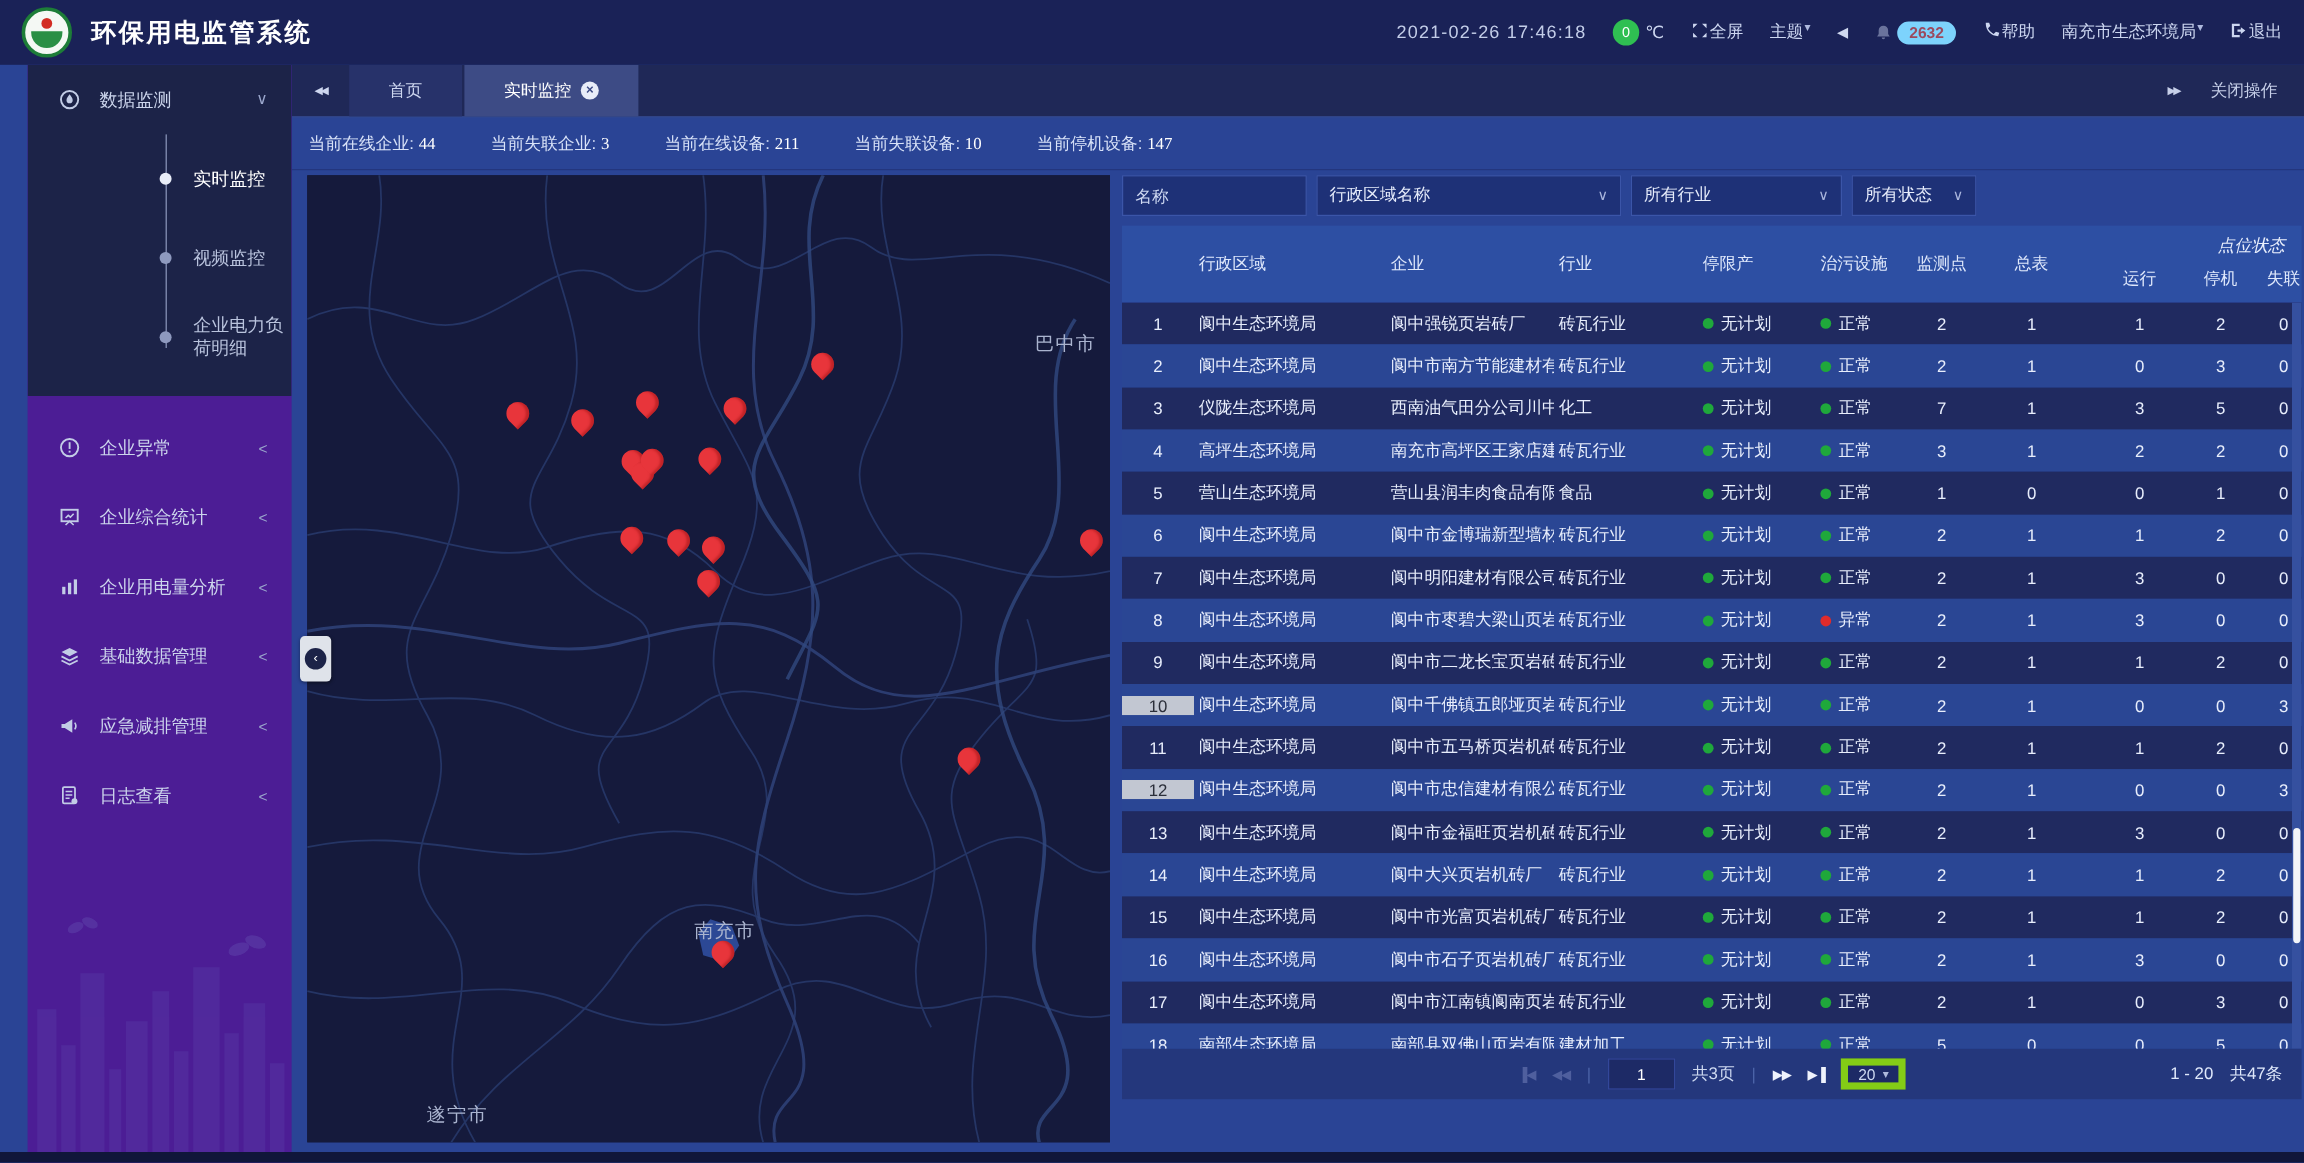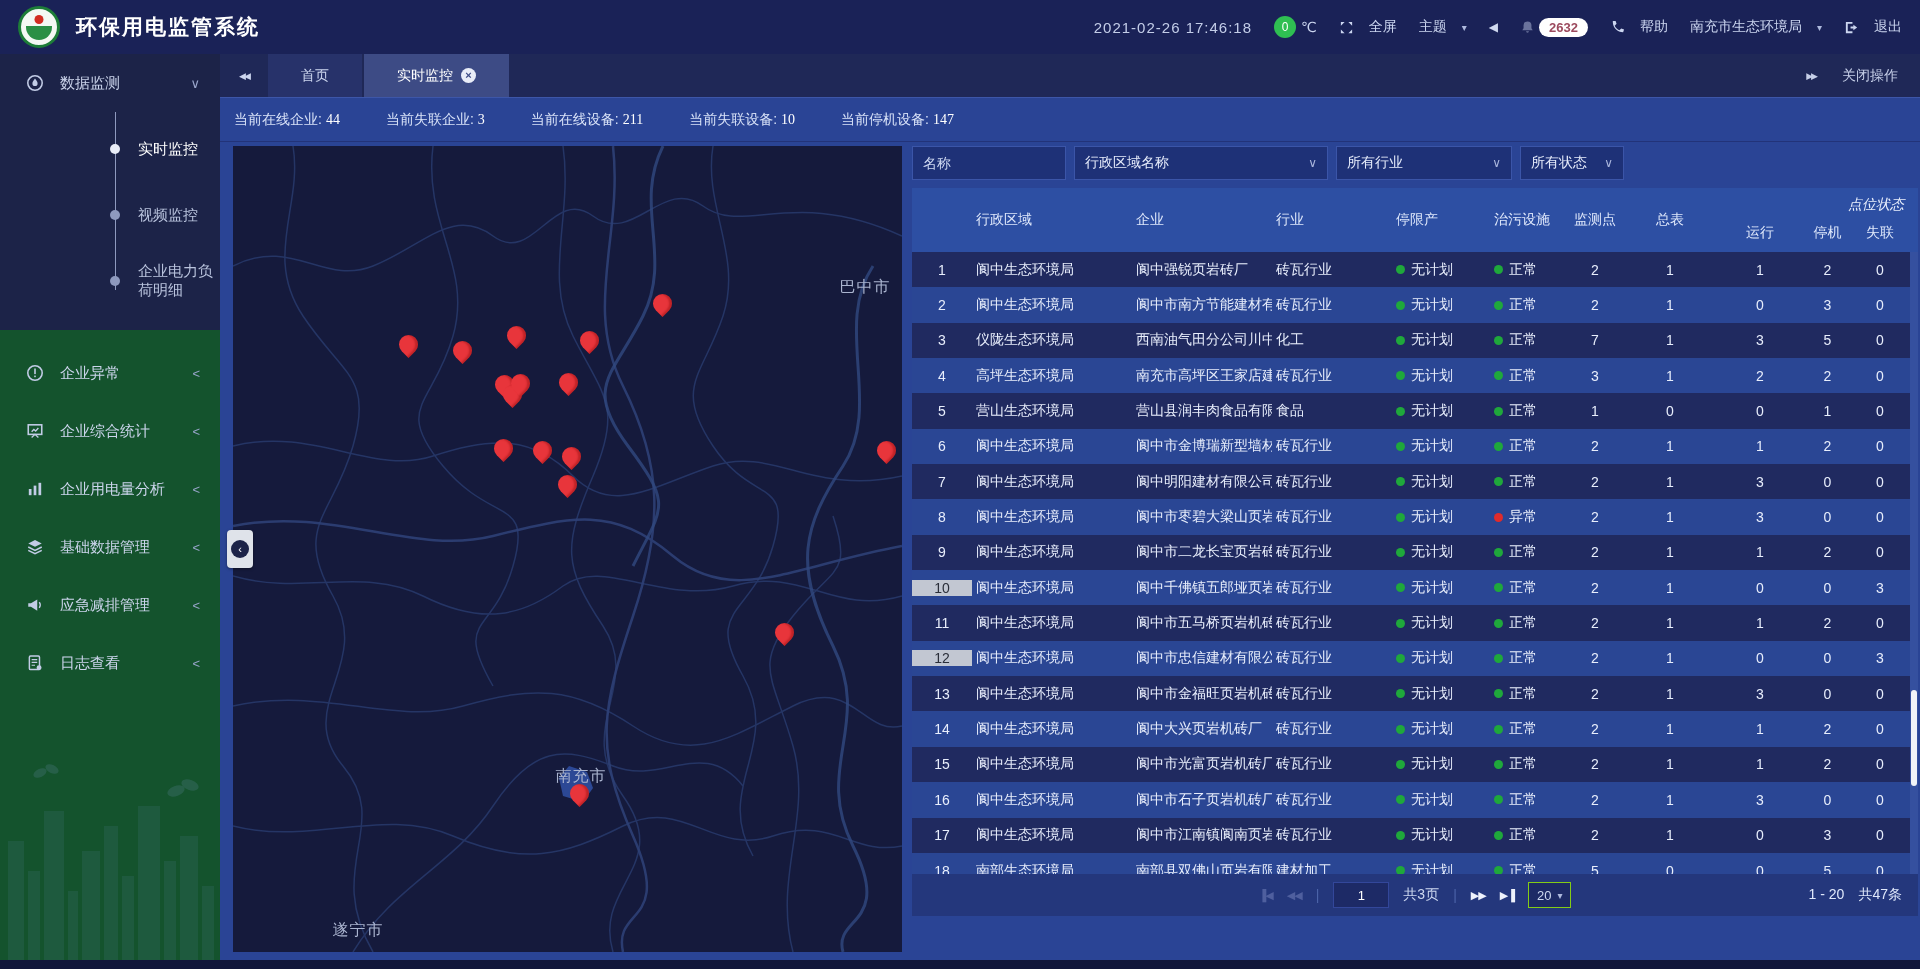--- a/index.html
+++ b/index.html
@@ -10,30 +10,30 @@
   
   .topbar{height:54px;background:#1a2257;display:flex;align-items:center;padding:0 18px;position:relative;z-index:5;}
   .logo{width:42px;height:42px;border-radius:50%;background:#f4f8f4;border:3px solid #1d7d38;position:relative;flex:0 0 auto;}
   .logo::before{content:"";position:absolute;left:50%;top:6px;transform:translateX(-50%);width:9px;height:9px;border-radius:50%;background:#d22c22;}
   .logo::after{content:"";position:absolute;left:5px;right:5px;bottom:5px;height:14px;border-radius:0 0 14px 14px;background:#2a8f45;}
   .apptitle{font-size:21px;font-weight:bold;color:#ffffff;letter-spacing:2px;margin-left:16px;}
   .top-right{margin-left:auto;display:flex;align-items:center;gap:22px;font-size:14px;color:#ccd6f0;}
   .datetime{font-size:15px;color:#c3cde8;letter-spacing:1px;}
   .temp{display:flex;align-items:center;gap:5px;}
   .temp-badge{width:22px;height:22px;border-radius:50%;background:#2fbf52;color:#fff;font-size:12px;display:flex;align-items:center;justify-content:center;}
-  .tbtn{display:flex;align-items:center;gap:15px;cursor:pointer;}
+  .tbtn{display:flex;align-items:flex-start;gap:1px;cursor:pointer;}
   .caret{font-size:10px;color:#aeb9dd;}
   .bell-wrap{display:flex;align-items:center;gap:4px;}
-  .badge-pill{background:#ffffff;color:#9c4a5e;border-radius:10px;padding:2px 10px;font-size:13px;font-weight:bold;}
+  .badge-pill{background:#7dd3fc;color:#9c4a5e;border-radius:10px;padding:2px 10px;font-size:13px;font-weight:bold;}
   .icon-svg{width:15px;height:15px;fill:currentColor;display:block;}
   .speaker{font-size:12px;color:#d0d9f0;}
 
   
   .body{display:flex;height:915px;}
-  .sidebar{width:220px;background:#14532d;position:relative;flex:0 0 auto;overflow:hidden;}
+  .sidebar{width:220px;background:#4c1d95;position:relative;flex:0 0 auto;overflow:hidden;margin-left:23px;}
   .main{flex:1;display:flex;flex-direction:column;min-width:0;}
 
   
   .sgroup{position:relative;}
   .sgroup.open{background:#1c2348;padding-bottom:14px;}
   .sitem{display:flex;align-items:center;height:58px;padding:0 20px 0 26px;font-size:15px;color:#ccd5ec;cursor:pointer;position:relative;}
   .sitem .micon{width:18px;height:18px;margin-right:16px;color:#c2cce6;flex:0 0 auto;}
   .sitem .chev{margin-left:auto;font-size:13px;color:#9aa6cc;}
   .subwrap{position:relative;padding:4px 0 2px 0;}
   .subline{position:absolute;left:115px;top:0;bottom:26px;width:1px;background:#8e99be;}
@@ -106,21 +106,21 @@
 
   .vscroll{position:absolute;right:0;top:106px;width:8px;height:622px;background:#35509f;}
   .vthumb{position:absolute;left:1px;width:6px;height:96px;top:438px;background:#f2f4f8;border-radius:3px;cursor:grab;}
 
   .pager{height:42px;background:#24377c;display:flex;align-items:center;justify-content:center;gap:14px;font-size:14px;color:#cdd8f0;position:relative;}
   .pbtn{cursor:pointer;font-size:11px;letter-spacing:-1px;}
   .pbtn.dis{color:#4f5f9e;}
   .pbtn.en{color:#eef2fc;}
   .pdiv{color:#4b63a8;}
   .pinput{width:56px;height:26px;background:#1d2a66;border:1px solid #33479a;color:#fff;text-align:center;font-size:13px;font-family:inherit;}
-  .psel{background:#1d2a66;border:1px solid #84cc16;height:26px;display:flex;align-items:center;padding:0 8px;gap:6px;font-size:13px;cursor:pointer;}
+  .psel{background:#1d2a66;border:6px solid #84cc16;height:26px;display:flex;align-items:center;padding:0 8px;gap:6px;font-size:13px;cursor:pointer;}
   .ptotal{position:absolute;right:16px;display:flex;gap:14px;color:#dfe8fb;font-size:14px;}
 
   .bottom-strip{position:absolute;left:0;right:0;bottom:0;height:9px;background:#10163a;}
 </style>
 </head>
 <body>
 
 <div class="app">
 
   <header class="topbar">

